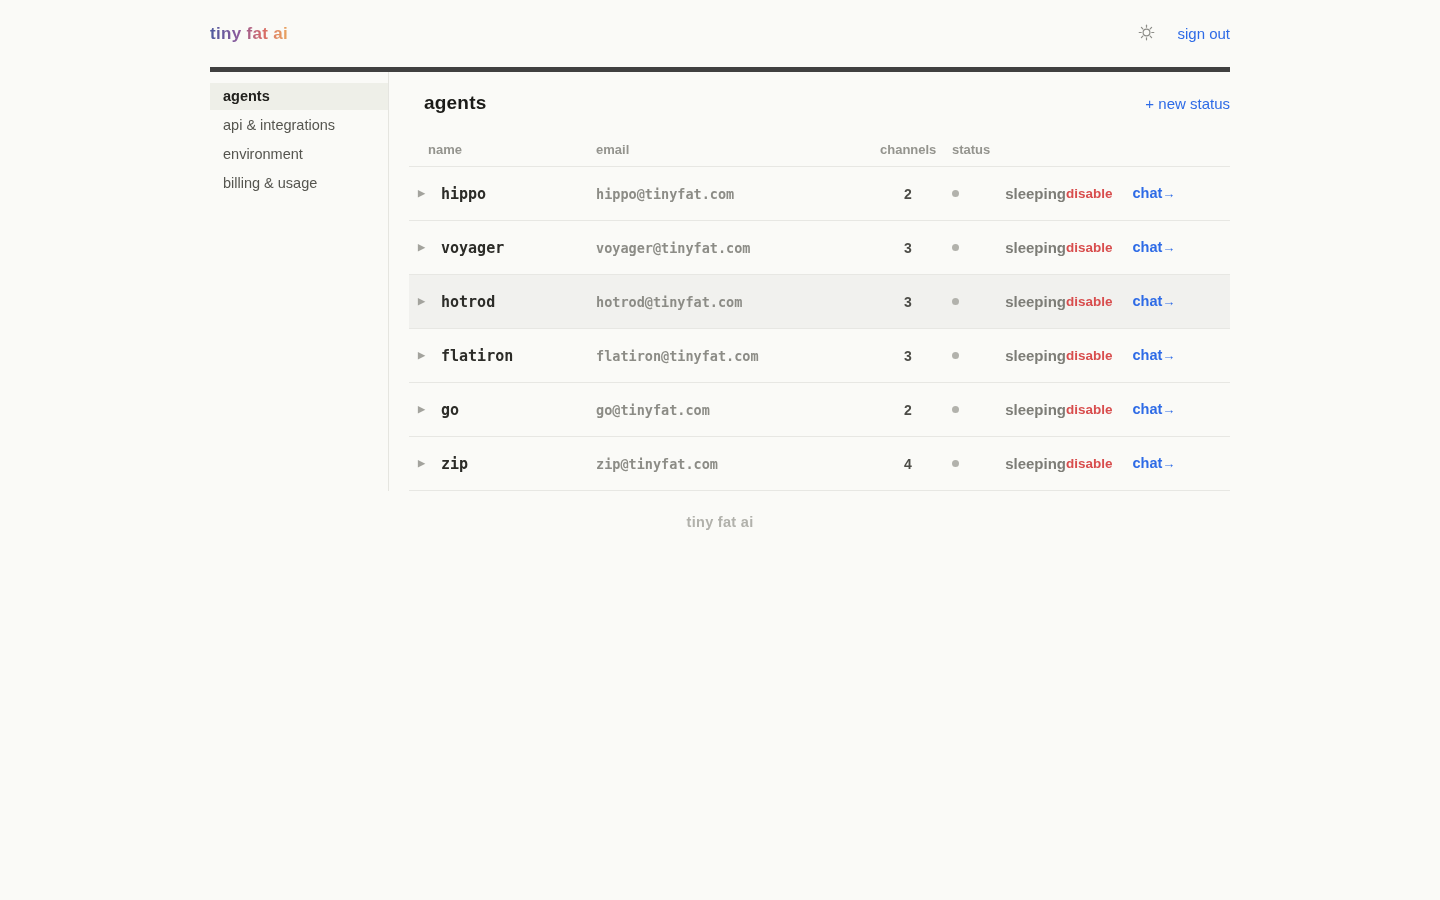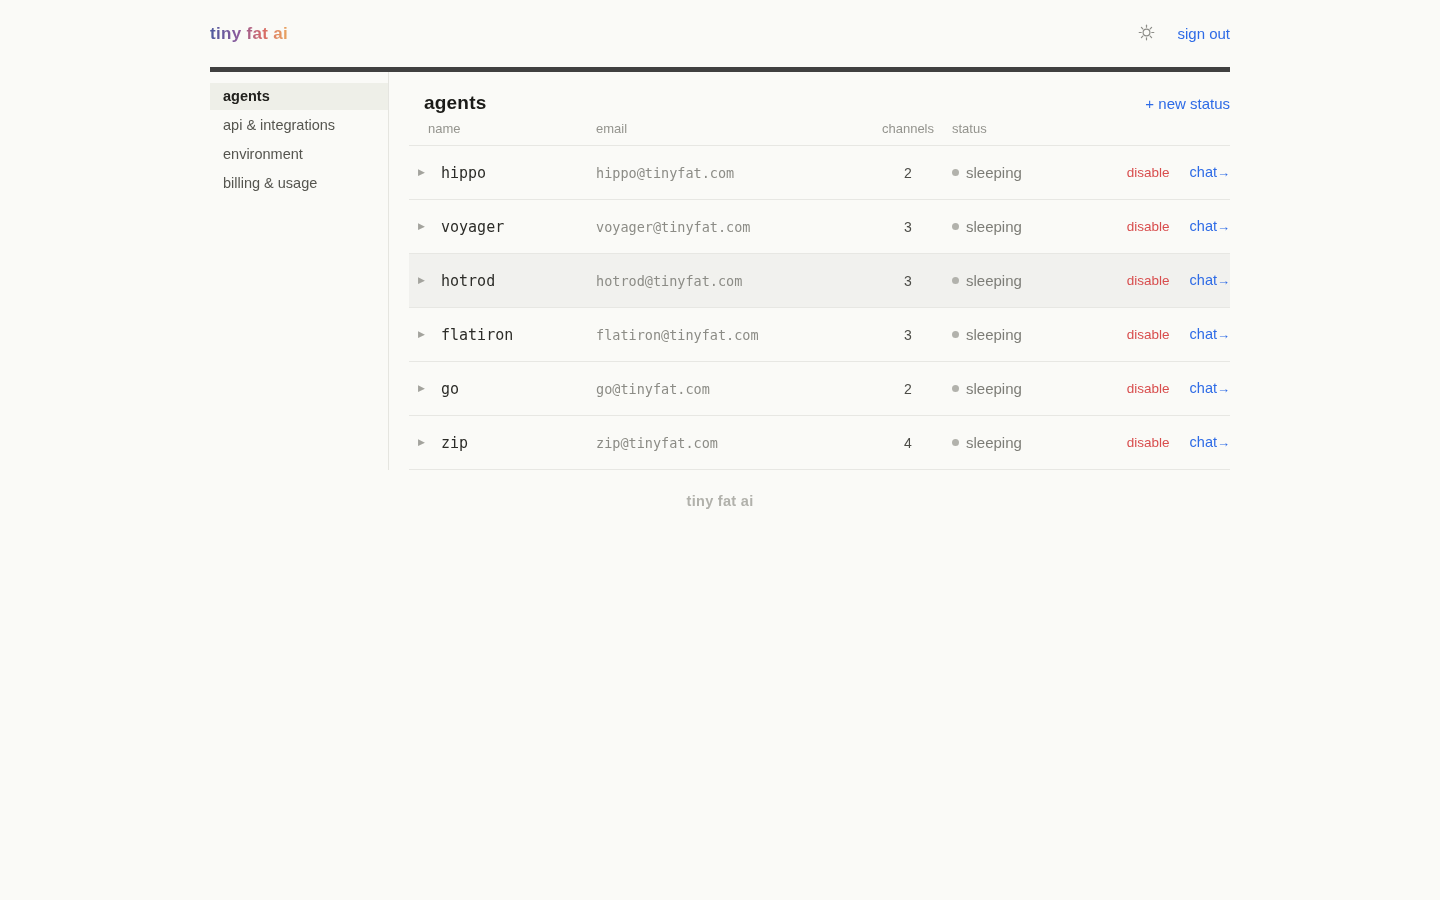--- a/index.html
+++ b/index.html
@@ -65,21 +65,21 @@
   .main-top {
     display: flex;
     align-items: center;
     justify-content: space-between;
     padding-top: 20px;
   }
   .page-title { font-size: 19px; font-weight: bold; color: #1b1b18; margin-left: 15px; letter-spacing: .2px; }
   .new-agent { font-size: 15px; }
 
   
-  .table { margin-top: 7px; }
+  .table { margin-top: 28px; font-weight: bold; }
   .table-head {
     display: grid;
     grid-template-columns: 168px 284px 56px 130px 1fr;
     padding-left: 19px;
     padding-bottom: 9px;
     border-bottom: 1px solid #e7e7e3;
     font-size: 13px;
     color: #94948e;
   }
   .th-channels { text-align: center; }
@@ -106,28 +106,28 @@
     font-family: "DejaVu Sans Mono", monospace;
     font-size: 15px;
     color: #2c2c28;
   }
   .cell-email {
     font-family: "DejaVu Sans Mono", monospace;
     font-size: 13.5px;
     color: #8c8c86;
   }
   .cell-channels { text-align: center; font-size: 14px; color: #4c4c47; }
-  .cell-status { padding-left: 16px; display: flex; align-items: center; gap: 7px; }
+  .cell-status { padding-left: 16px; display: flex; align-items: center; gap: 19px; justify-content: space-between; }
   .status-dot { width: 7px; height: 7px; border-radius: 50%; background: #b2b2ac; flex: none; }
   .status-text { font-size: 15px; color: #7d7d77; }
 
   .cell-actions {
     display: flex;
     align-items: center;
-    justify-content: flex-end;
+    justify-content: flex-start;
     gap: 20px;
   }
   .disable-link { color: #d84d4d; font-size: 13.5px; text-decoration: none; cursor: pointer; }
   .chat-link {
     display: inline-flex;
     flex-direction: row;
     align-items: flex-end;
     font-size: 14.5px;
     line-height: 1.15;
   }

